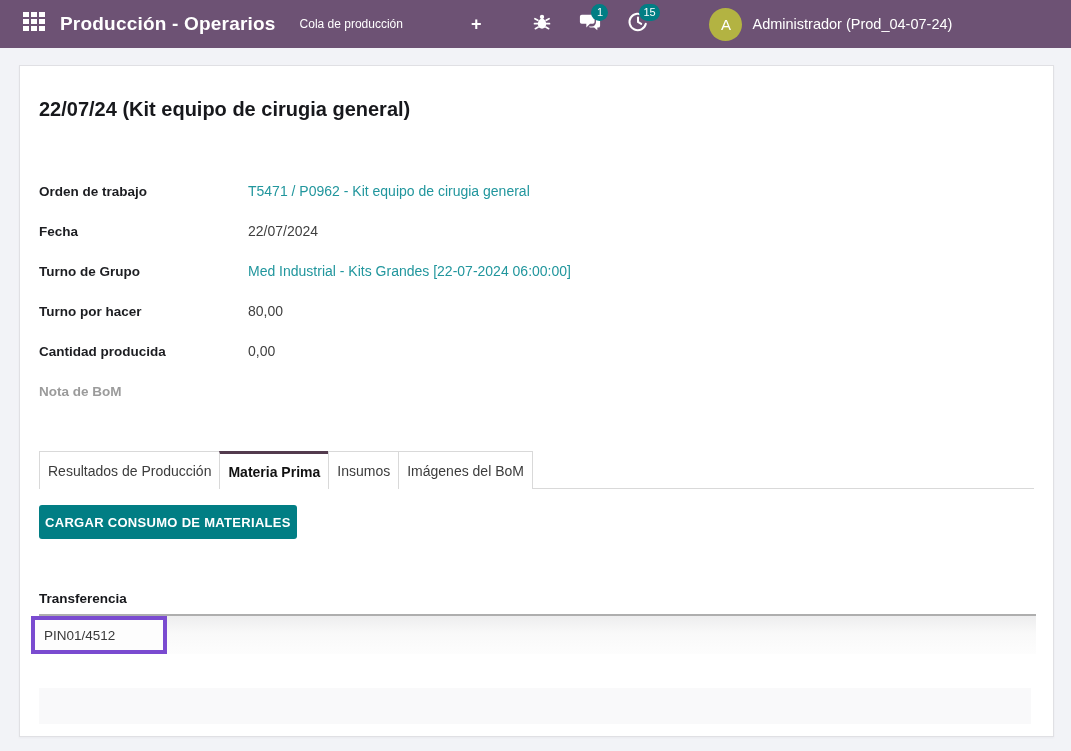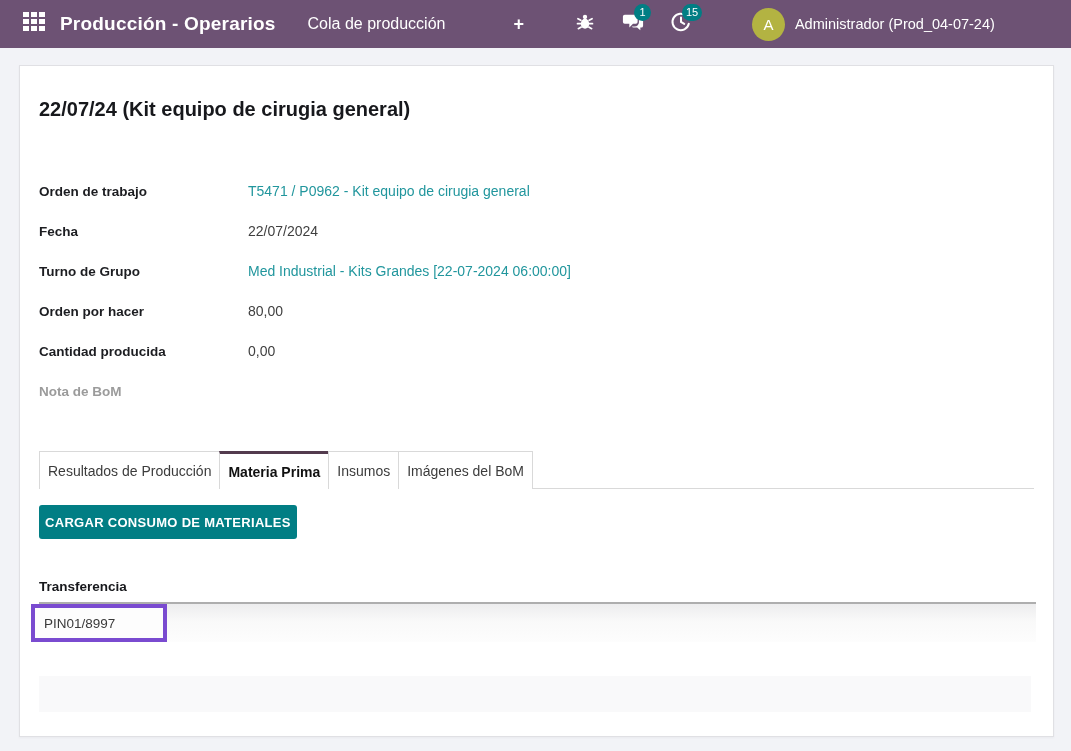--- a/index.html
+++ b/index.html
@@ -14,21 +14,21 @@
   
   .topbar {
     height:48px;
     background:#6d5274;
     display:flex;
     align-items:center;
     color:#fff;
   }
   .apps-btn { margin-left:20px; width:28px; height:28px; display:flex; align-items:center; justify-content:center; cursor:pointer; }
   .brand { margin-left:12px; font-size:19px; font-weight:700; letter-spacing:.2px; white-space:nowrap; cursor:pointer; }
-  .menu-item { margin-left:32px; font-size:16px; cursor:pointer; white-space:nowrap; }
+  .menu-item { margin-left:24px; font-size:12px; cursor:pointer; white-space:nowrap; }
   .plus-btn { margin-left:62px; font-size:18px; font-weight:700; cursor:pointer; padding:0 6px; }
   .icon-btn { position:relative; margin-left:22px; width:26px; height:26px; display:flex; align-items:center; justify-content:center; cursor:pointer; }
   .icon-btn.first { margin-left:42px; }
   .badge {
     position:absolute; top:-7px; left:14px;
     background:#017e84; color:#fff;
     font-size:11px; line-height:16px;
     min-width:17px; height:17px;
     border-radius:9px; padding:0 4px;
     text-align:center; font-weight:400;
@@ -103,21 +103,21 @@
     border:none;
     border-radius:3px;
     font-family:"Liberation Sans", sans-serif;
     font-size:13px;
     font-weight:700;
     letter-spacing:.3px;
     cursor:pointer;
     display:block;
   }
 
-  .table-wrap { margin-top:40px; }
+  .table-wrap { margin-top:52px; }
   .table-header {
     font-size:13.5px; font-weight:700; color:#17181c;
     padding-bottom:8px;
     border-bottom:2px solid #aeaeae;
     width:997px;
   }
   .table-row-1 {
     height:38px;
     width:997px;
     background:linear-gradient(180deg,#ededee 0%,#f9f9f9 45%,#fdfdfd 100%);
@@ -226,21 +226,21 @@
         </div>
         <div class="field-row">
           <span class="field-label">Fecha</span>
           <span class="field-value">22/07/2024</span>
         </div>
         <div class="field-row">
           <span class="field-label">Turno de Grupo</span>
           <span class="field-value link">Med Industrial - Kits Grandes [22-07-2024 06:00:00]</span>
         </div>
         <div class="field-row">
-          <span class="field-label">Orden por hacer</span>
+          <span class="field-label">Turno por hacer</span>
           <span class="field-value">80,00</span>
         </div>
         <div class="field-row">
           <span class="field-label">Cantidad producida</span>
           <span class="field-value">0,00</span>
         </div>
         <div class="field-row">
           <span class="field-label muted">Nota de BoM</span>
           <span class="field-value"></span>
         </div>
@@ -253,21 +253,21 @@
         <div class="tab">Imágenes del BoM</div>
       </div>
 
       <div class="tab-content">
         <button class="load-btn">CARGAR CONSUMO DE MATERIALES</button>
 
         <div class="table-wrap">
           <div class="table-header">Transferencia</div>
 
           <div class="table-row-1">
-            <div class="cell-highlight">PIN01/8997</div>
+            <div class="cell-highlight">PIN01/4512</div>
           </div>
 
           <div class="row-gap"></div>
 
           <div class="table-row-2"></div>
         </div>
       </div>
 
     </div>
   </main>

